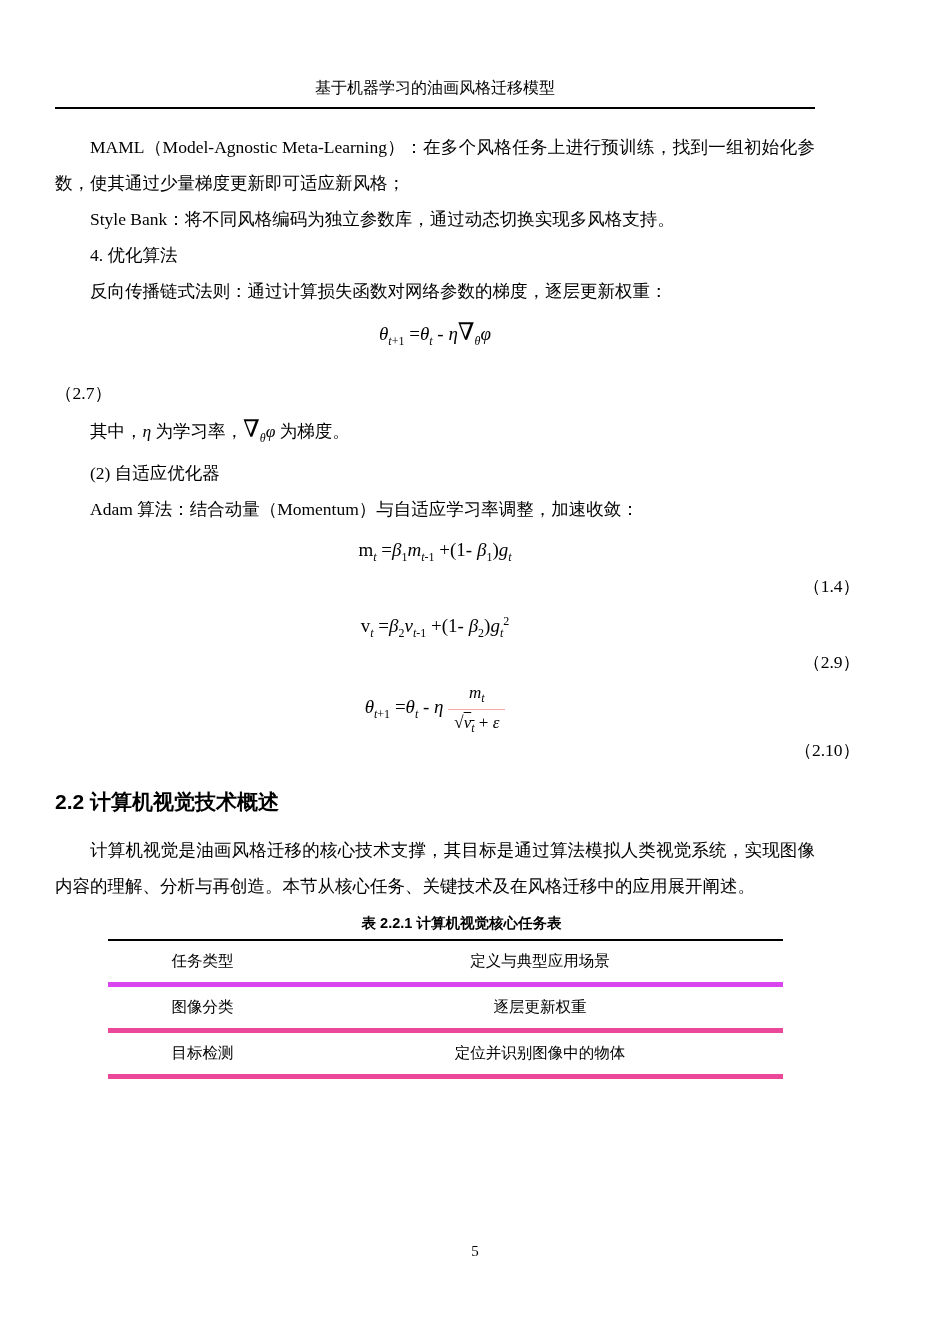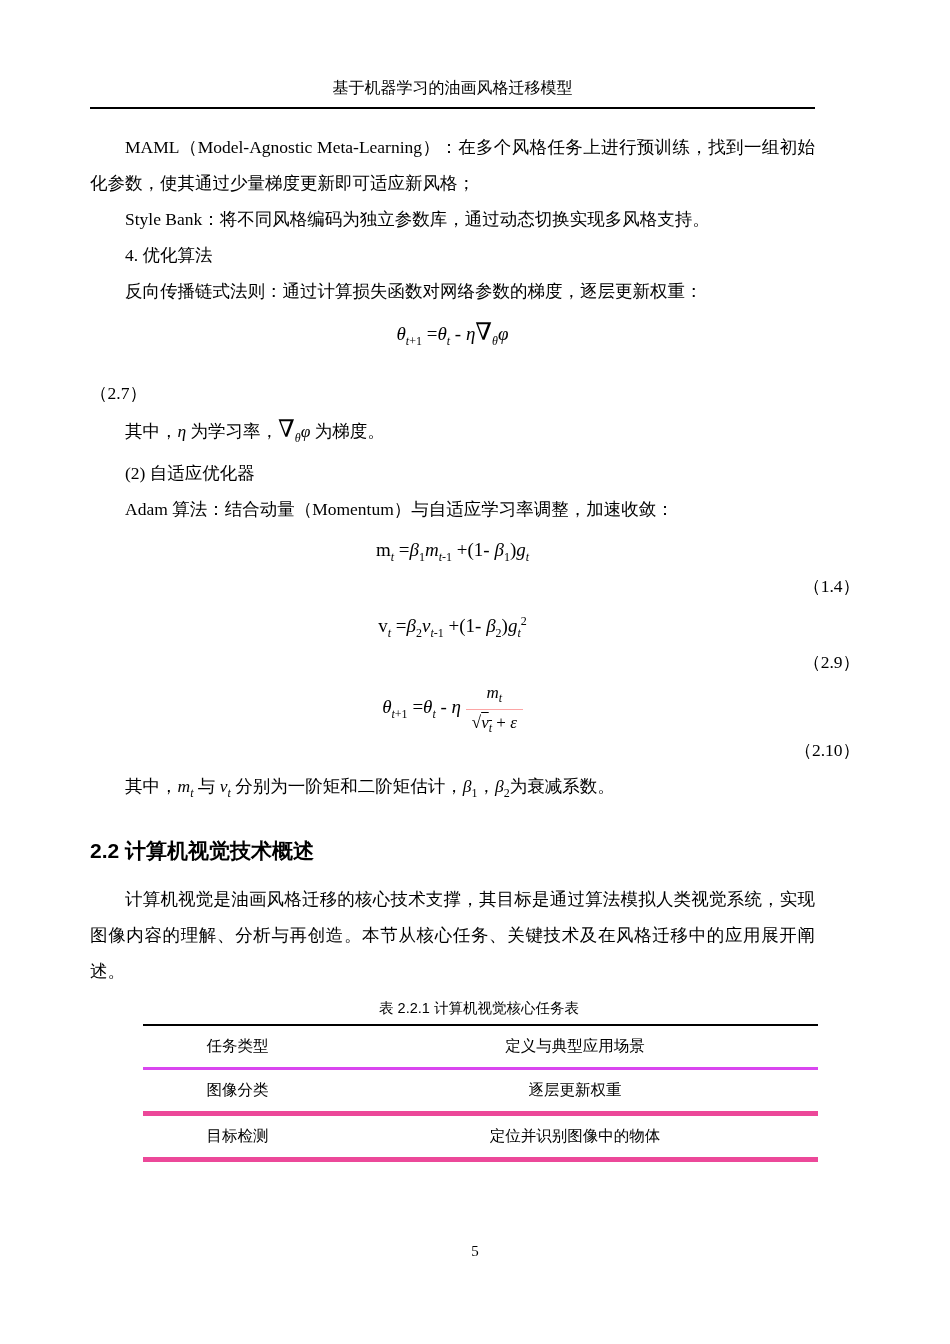--- a/index.html
+++ b/index.html
@@ -6,21 +6,21 @@
   html, body { margin: 0; padding: 0; background: #ffffff; }
   body {
     width: 950px;
     font-family: "Liberation Serif", "DejaVu Serif", serif;
     color: #000;
   }
   .page {
     width: 950px;
     height: 1344px;
     position: relative;
-    padding: 76px 135px 0 90px;
+    padding: 76px 135px 0 55px;
     background: #fff;
     overflow: hidden;
   }
   .doc-header {
     text-align: center;
     font-size: 16px;
     line-height: 24px;
     padding-bottom: 7px;
     border-bottom: 2px solid #000;
   }
@@ -64,38 +64,38 @@
   .frac .den { display: block; padding: 2px 6px 0; }
   .ol { text-decoration: overline; }
   .section-heading {
     font-family: "Liberation Sans", "DejaVu Sans", sans-serif;
     font-weight: bold;
     font-size: 21px;
     margin: 26px 0 16px;
   }
   .table-caption {
     font-family: "Liberation Sans", "DejaVu Sans", sans-serif;
-    font-weight: normal;
+    font-weight: bold;
     font-size: 14.5px;
     text-align: center;
     margin: 10px 0 6px 53px;
   }
   table.core-tasks {
     border-collapse: collapse;
     font-size: 15.5px;
     width: 675px;
     margin-left: 53px;
   }
   table.core-tasks th, table.core-tasks td {
     text-align: center;
     font-weight: normal;
     padding: 10px 8px;
   }
   table.core-tasks th:first-child, table.core-tasks td:first-child { width: 28%; }
-  table.core-tasks thead tr { border-top: 2px solid #000; border-bottom: 3px solid #d946ef; }
+  table.core-tasks thead tr { border-top: 2px solid #000; border-bottom: 5px solid #d946ef; }
   table.core-tasks tbody tr { border-bottom: 5px solid #ec4899; }
   .page-footer {
     position: absolute;
     bottom: 84px;
     left: 0;
     width: 100%;
     text-align: center;
     font-size: 15px;
   }
 </style>
@@ -132,21 +132,20 @@
     <div class="fblock">
       <div class="formula">v<sub><i>t</i></sub> =<i>β</i><sub>2</sub><i>v</i><sub><i>t</i>-1</sub> +(1- <i>β</i><sub>2</sub>)<i>g</i><sub><i>t</i></sub><sup>2</sup></div>
       <div class="eq-number-right">（2.9）</div>
     </div>
 
     <div class="fblock">
       <div class="formula"><span><i>θ</i><sub><i>t</i>+1</sub> =<i>θ</i><sub><i>t</i></sub> - <i>η</i> </span><span class="frac"><span class="num"><i>m</i><sub><i>t</i></sub></span><span class="den">√<span class="ol"><i>v</i><sub><i>t</i></sub></span> + <i>ε</i></span></span></div>
       <div class="eq-number-right">（2.10）</div>
     </div>
 
-    <p class="para">其中，<i>m</i><sub><i>t</i></sub> 与 <i>v</i><sub><i>t</i></sub> 分别为一阶矩和二阶矩估计，<i>β</i><sub>1</sub>，<i>β</i><sub>2</sub>为衰减系数。</p>
 
     <h2 class="section-heading">2.2 计算机视觉技术概述</h2>
 
     <p class="para">计算机视觉是油画风格迁移的核心技术支撑，其目标是通过算法模拟人类视觉系统，实现图像内容的理解、分析与再创造。本节从核心任务、关键技术及在风格迁移中的应用展开阐述。</p>
 
     <div class="table-caption">表 2.2.1 计算机视觉核心任务表</div>
 
     <table class="core-tasks">
       <thead>
         <tr>

